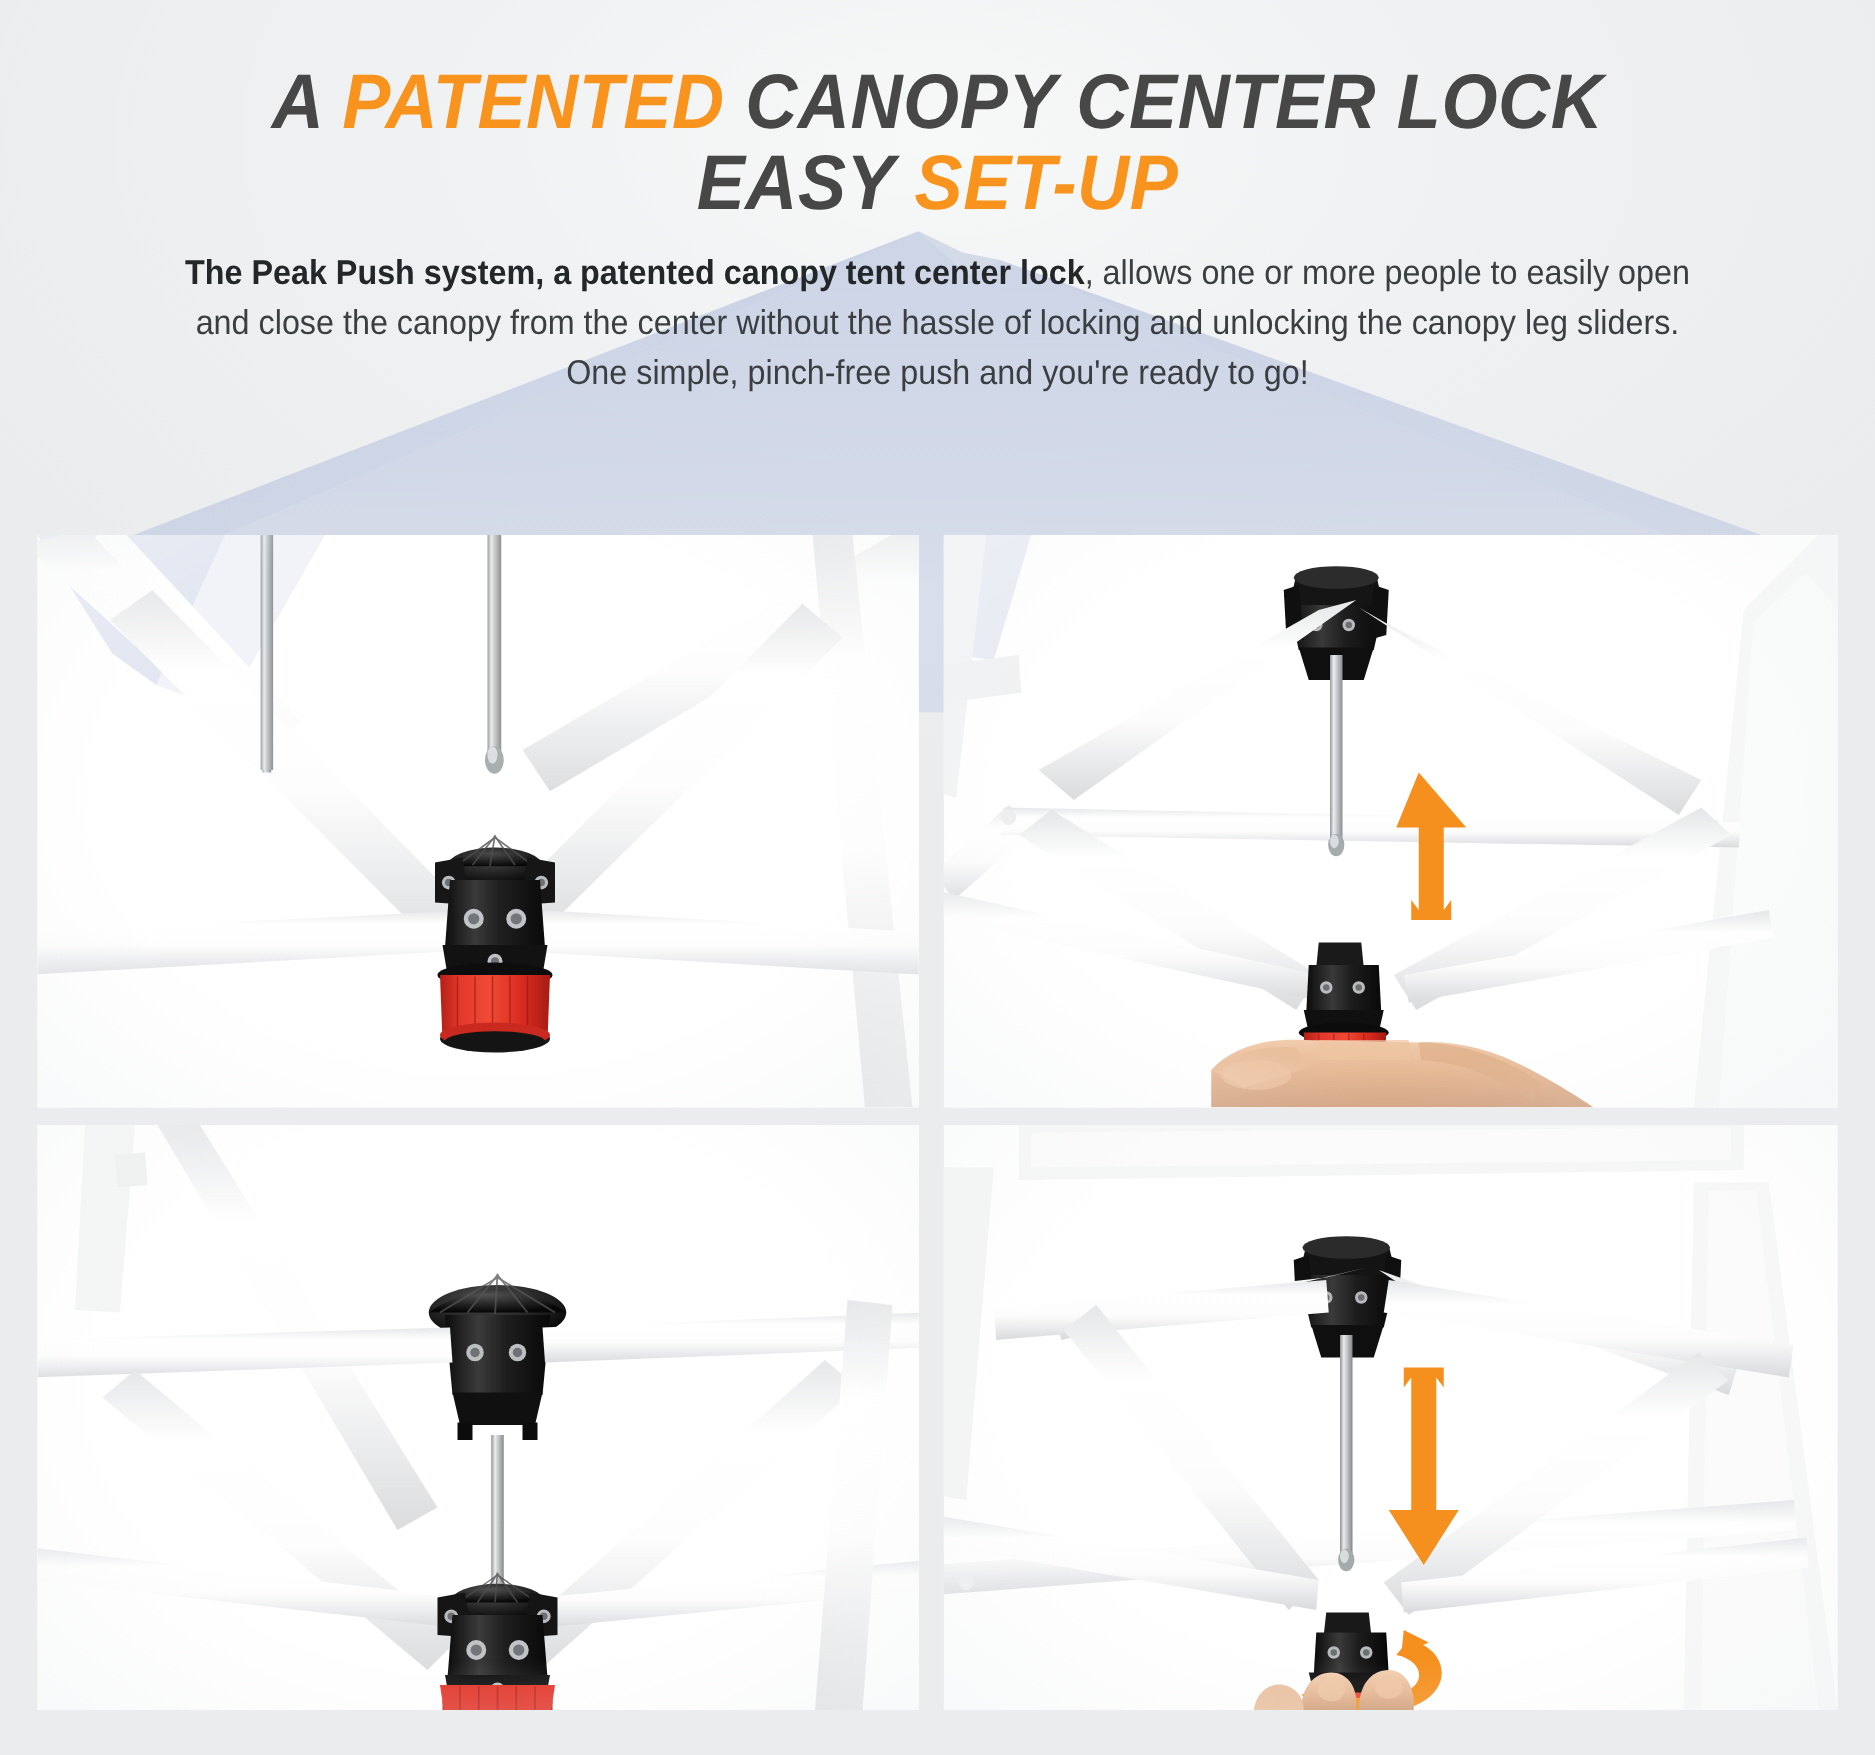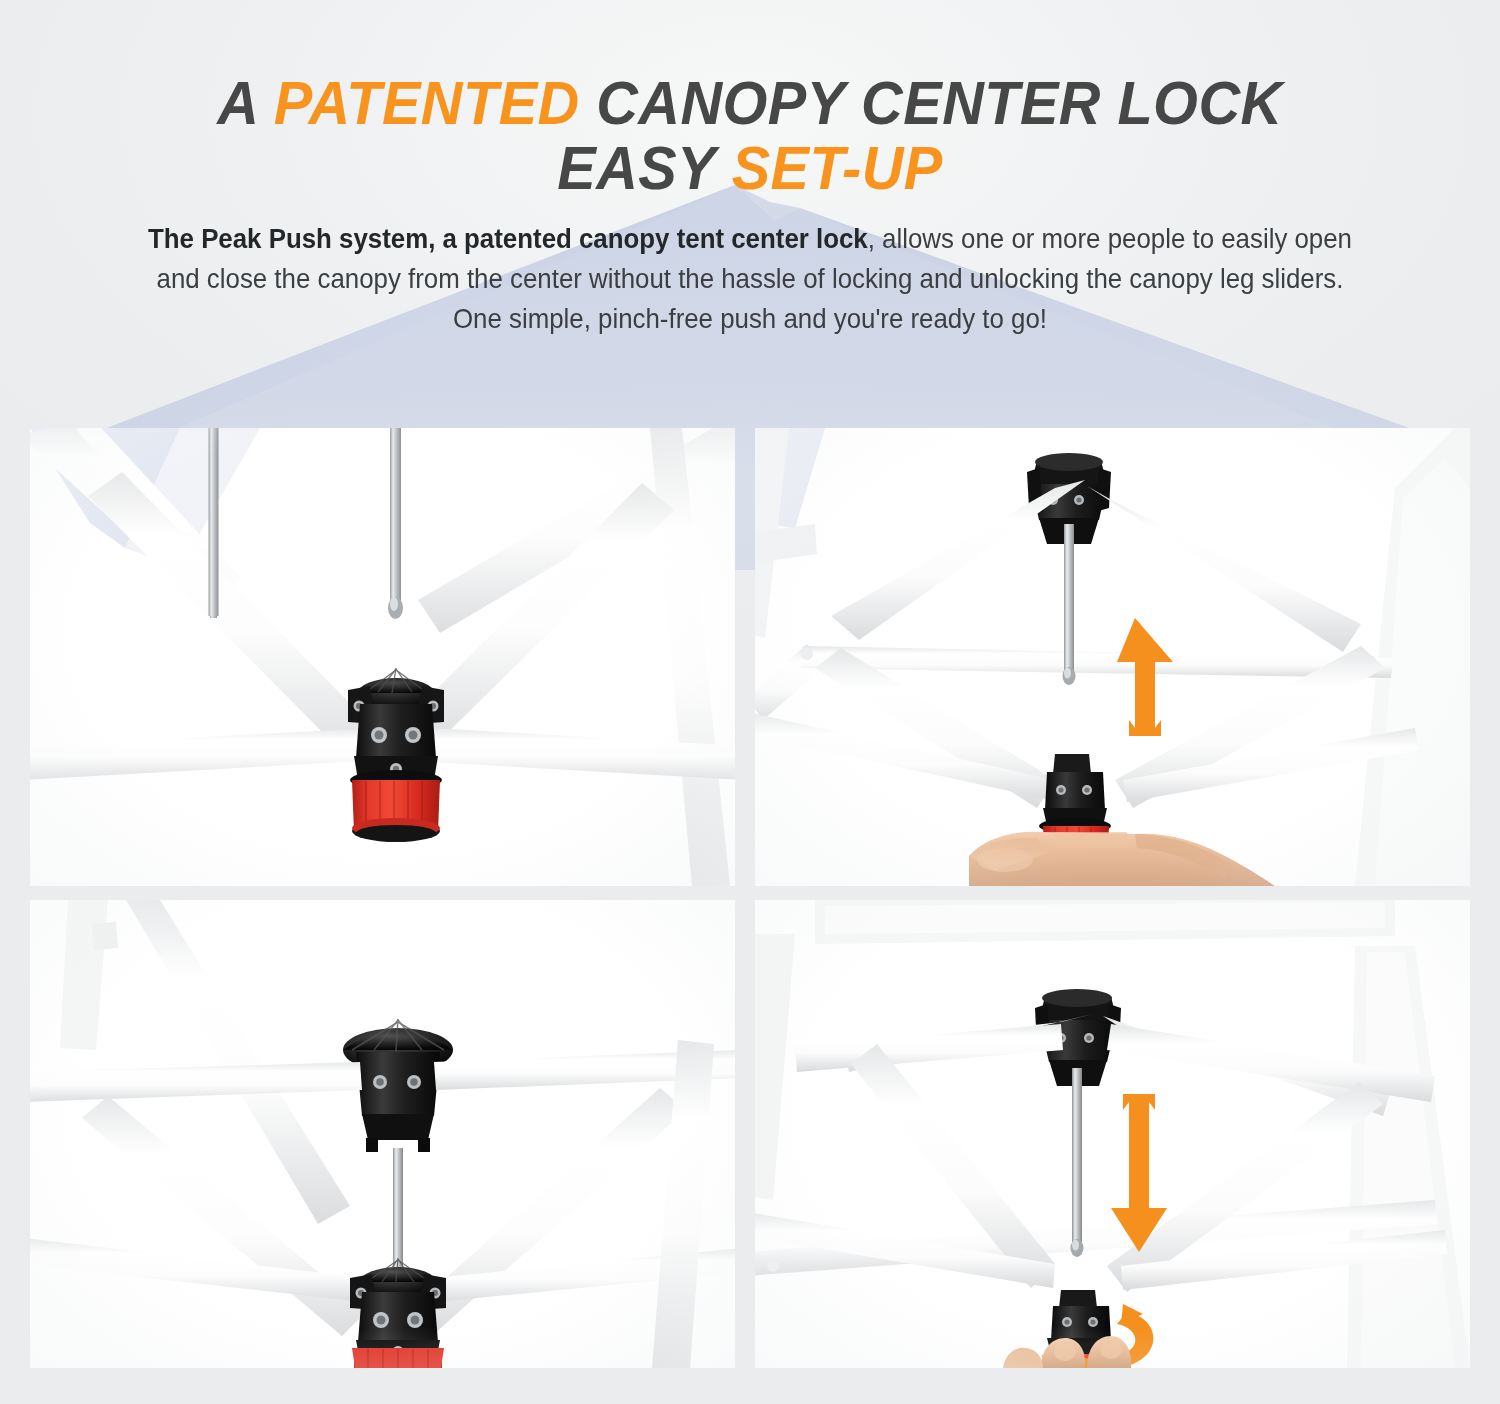--- a/index.html
+++ b/index.html
@@ -31,21 +31,20 @@
   
   .header { position:absolute; left:0; top:0; width:1500px; }
 
   .title {
     text-align:center;
     font-weight:bold;
     font-style:italic;
     letter-spacing:0.5px;
     line-height:0.98;
     white-space:nowrap;
-    margin-top:21px;
   }
   .title .l1 { font-size:62px; display:block; transform:scaleX(0.93); }
   .title .l2 { font-size:62px; display:block; transform:scaleX(0.93); }
   .tdark  { color:#474747; }
   .torange{ color:#f8941d; }
 
   .subtitle {
     margin-top:20px;
     text-align:center;
     color:#3b3f42;

